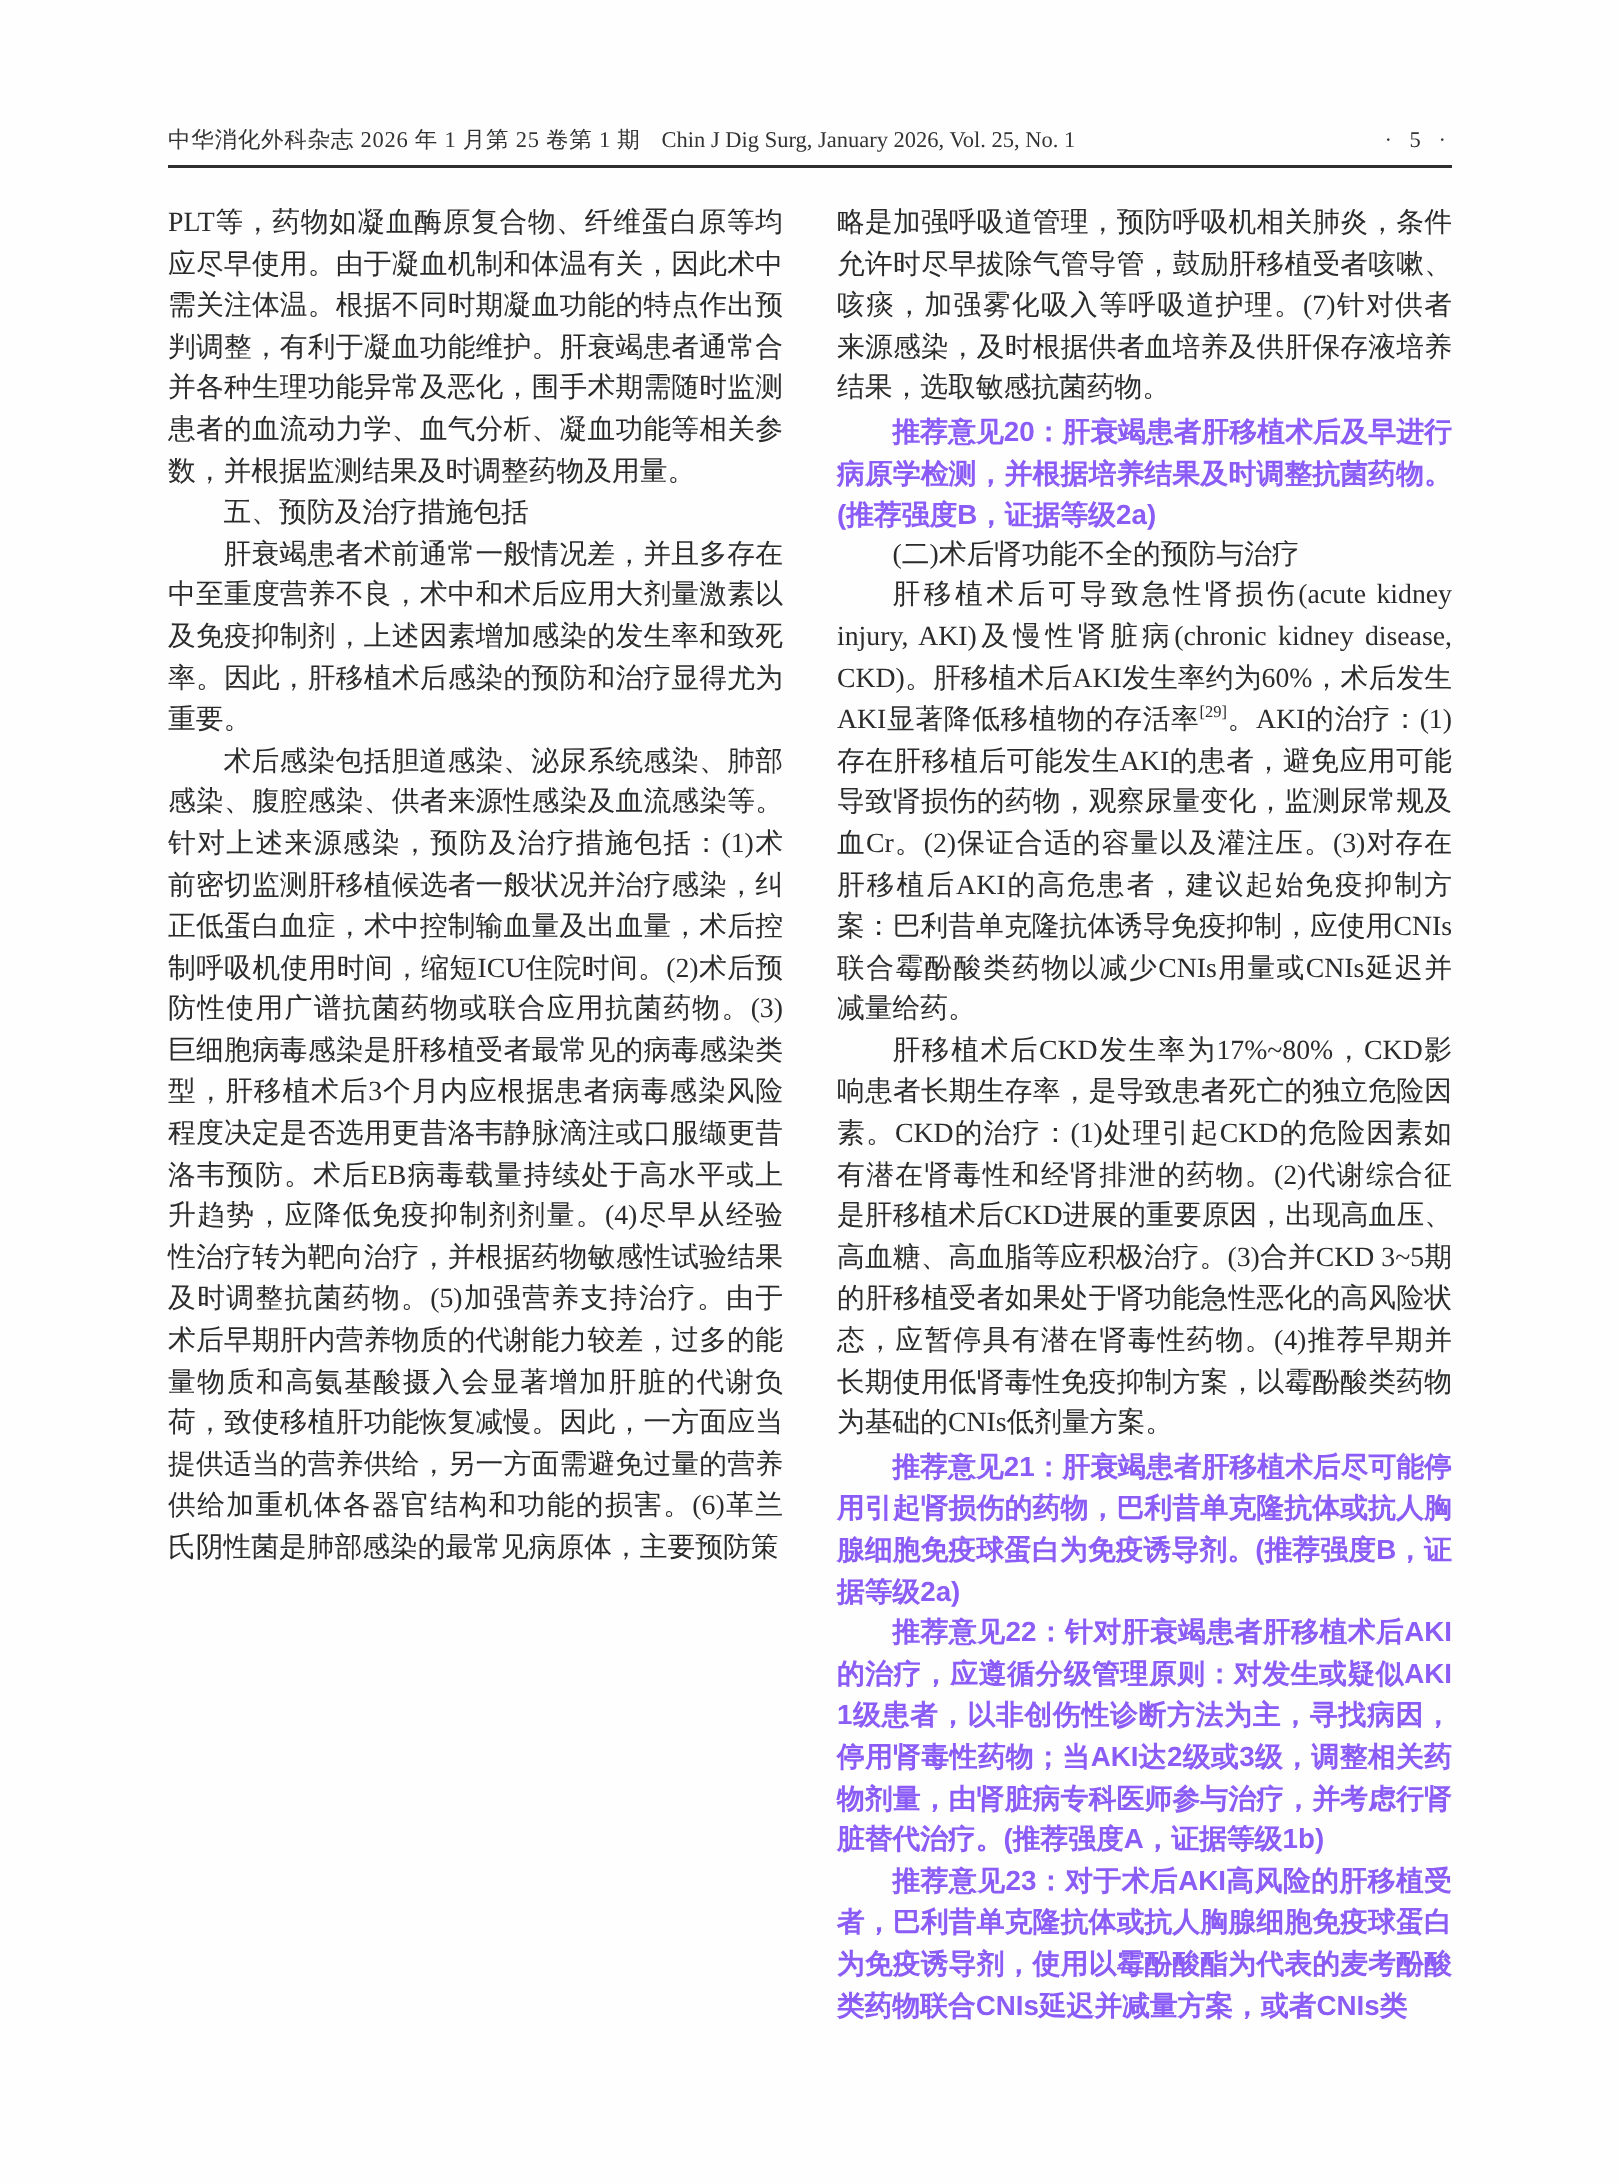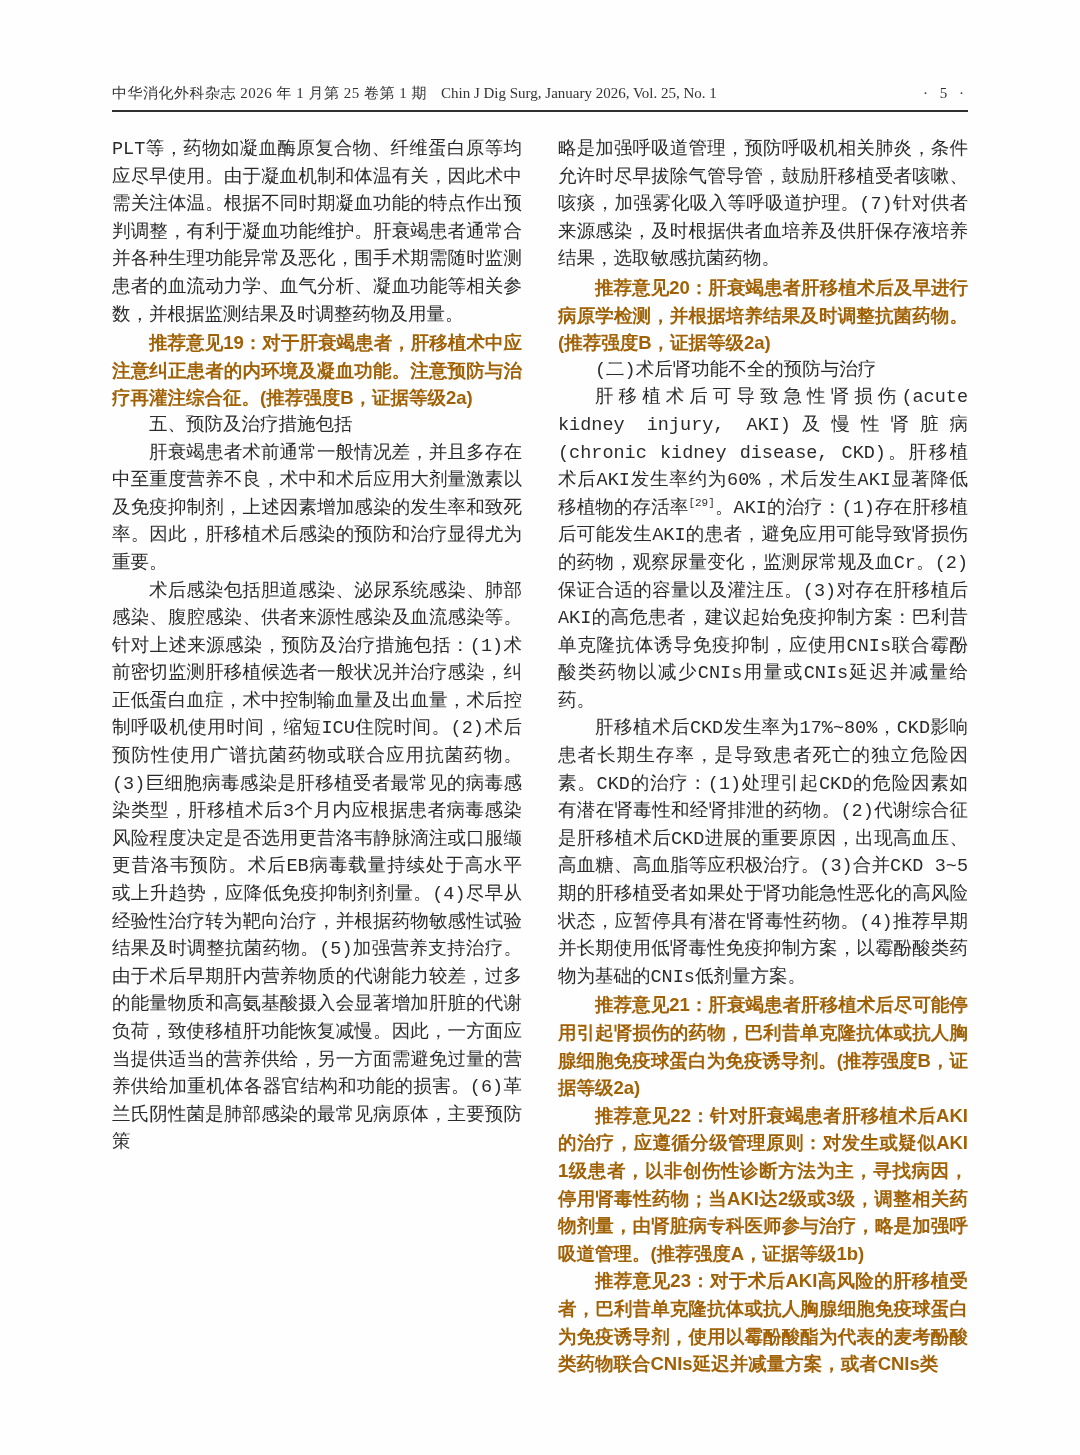--- a/index.html
+++ b/index.html
@@ -47,28 +47,28 @@
     top: 136px;
     width: 410px;
     font-size: 18.5px;
     line-height: 27.6px;
     text-align: justify;
     text-justify: inter-ideograph;
   }
   .column-left  { left: 112px; }
   .column-right { left: 558px; }
 
-  p.para { margin: 0; padding: 0; font-family: Liberation Mono, monospace; }
+  p.para { margin: 0; padding: 0; }
   p.body, p.heading, p.recommendation { text-indent: 2em; }
   p.body-continued { text-indent: 0; }
 
   p.recommendation {
     font-family: "Liberation Sans", "DejaVu Sans", sans-serif;
     font-weight: 700;
-    color: #a16207;
+    color: #8b5cf6;
   }
 
   sup.ref {
     font-size: 11px;
     line-height: 0;
     vertical-align: super;
     letter-spacing: 0;
   }
 </style>
 </head>
@@ -80,29 +80,28 @@
     <div>
       <span class="cn">中华消化外科杂志 2026 年 1 月第 25 卷第 1 期</span><span class="en">Chin J Dig Surg, January 2026, Vol. 25, No. 1</span>
     </div>
     <div class="pagenum">· 5 ·</div>
   </div>
 
   <div class="header-rule"></div>
 
   <div class="column column-left">
       <p class="para body-continued"><span>PLT等，药物如凝血酶原复合物、纤维蛋白原等均应尽早使用。由于凝血机制和体温有关，因此术中需关注体温。根据不同时期凝血功能的特点作出预判调整，有利于凝血功能维护。肝衰竭患者通常合并各种生理功能异常及恶化，围手术期需随时监测患者的血流动力学、血气分析、凝血功能等相关参数，并根据监测结果及时调整药物及用量。</span></p>
-      <p class="para recommendation"><span>推荐意见19：对于肝衰竭患者，肝移植术中应注意纠正患者的内环境及凝血功能。注意预防与治疗再灌注综合征。(推荐强度B，证据等级2a)</span></p>
       <p class="para heading"><span>五、预防及治疗措施包括</span></p>
       <p class="para body"><span>肝衰竭患者术前通常一般情况差，并且多存在中至重度营养不良，术中和术后应用大剂量激素以及免疫抑制剂，上述因素增加感染的发生率和致死率。因此，肝移植术后感染的预防和治疗显得尤为重要。</span></p>
       <p class="para body"><span>术后感染包括胆道感染、泌尿系统感染、肺部感染、腹腔感染、供者来源性感染及血流感染等。针对上述来源感染，预防及治疗措施包括：(1)术前密切监测肝移植候选者一般状况并治疗感染，纠正低蛋白血症，术中控制输血量及出血量，术后控制呼吸机使用时间，缩短ICU住院时间。(2)术后预防性使用广谱抗菌药物或联合应用抗菌药物。(3)巨细胞病毒感染是肝移植受者最常见的病毒感染类型，肝移植术后3个月内应根据患者病毒感染风险程度决定是否选用更昔洛韦静脉滴注或口服缬更昔洛韦预防。术后EB病毒载量持续处于高水平或上升趋势，应降低免疫抑制剂剂量。(4)尽早从经验性治疗转为靶向治疗，并根据药物敏感性试验结果及时调整抗菌药物。(5)加强营养支持治疗。由于术后早期肝内营养物质的代谢能力较差，过多的能量物质和高氨基酸摄入会显著增加肝脏的代谢负荷，致使移植肝功能恢复减慢。因此，一方面应当提供适当的营养供给，另一方面需避免过量的营养供给加重机体各器官结构和功能的损害。(6)革兰氏阴性菌是肺部感染的最常见病原体，主要预防策</span></p>
     </div>
   <div class="column column-right">
       <p class="para body-continued"><span>略是加强呼吸道管理，预防呼吸机相关肺炎，条件允许时尽早拔除气管导管，鼓励肝移植受者咳嗽、咳痰，加强雾化吸入等呼吸道护理。(7)针对供者来源感染，及时根据供者血培养及供肝保存液培养结果，选取敏感抗菌药物。</span></p>
       <p class="para recommendation"><span>推荐意见20：肝衰竭患者肝移植术后及早进行病原学检测，并根据培养结果及时调整抗菌药物。(推荐强度B，证据等级2a)</span></p>
       <p class="para heading"><span>(二)术后肾功能不全的预防与治疗</span></p>
       <p class="para body"><span>肝移植术后可导致急性肾损伤(acute kidney injury, AKI)及慢性肾脏病(chronic kidney disease, CKD)。肝移植术后AKI发生率约为60%，术后发生AKI显著降低移植物的存活率</span><sup class="ref">[29]</sup><span>。AKI的治疗：(1)存在肝移植后可能发生AKI的患者，避免应用可能导致肾损伤的药物，观察尿量变化，监测尿常规及血Cr。(2)保证合适的容量以及灌注压。(3)对存在肝移植后AKI的高危患者，建议起始免疫抑制方案：巴利昔单克隆抗体诱导免疫抑制，应使用CNIs联合霉酚酸类药物以减少CNIs用量或CNIs延迟并减量给药。</span></p>
       <p class="para body"><span>肝移植术后CKD发生率为17%~80%，CKD影响患者长期生存率，是导致患者死亡的独立危险因素。CKD的治疗：(1)处理引起CKD的危险因素如有潜在肾毒性和经肾排泄的药物。(2)代谢综合征是肝移植术后CKD进展的重要原因，出现高血压、高血糖、高血脂等应积极治疗。(3)合并CKD 3~5期的肝移植受者如果处于肾功能急性恶化的高风险状态，应暂停具有潜在肾毒性药物。(4)推荐早期并长期使用低肾毒性免疫抑制方案，以霉酚酸类药物为基础的CNIs低剂量方案。</span></p>
       <p class="para recommendation"><span>推荐意见21：肝衰竭患者肝移植术后尽可能停用引起肾损伤的药物，巴利昔单克隆抗体或抗人胸腺细胞免疫球蛋白为免疫诱导剂。(推荐强度B，证据等级2a)</span></p>
-      <p class="para recommendation"><span>推荐意见22：针对肝衰竭患者肝移植术后AKI的治疗，应遵循分级管理原则：对发生或疑似AKI 1级患者，以非创伤性诊断方法为主，寻找病因，停用肾毒性药物；当AKI达2级或3级，调整相关药物剂量，由肾脏病专科医师参与治疗，略是加强呼吸道管理。(推荐强度A，证据等级1b)</span></p>
+      <p class="para recommendation"><span>推荐意见22：针对肝衰竭患者肝移植术后AKI的治疗，应遵循分级管理原则：对发生或疑似AKI 1级患者，以非创伤性诊断方法为主，寻找病因，停用肾毒性药物；当AKI达2级或3级，调整相关药物剂量，由肾脏病专科医师参与治疗，并考虑行肾脏替代治疗。(推荐强度A，证据等级1b)</span></p>
       <p class="para recommendation"><span>推荐意见23：对于术后AKI高风险的肝移植受者，巴利昔单克隆抗体或抗人胸腺细胞免疫球蛋白为免疫诱导剂，使用以霉酚酸酯为代表的麦考酚酸类药物联合CNIs延迟并减量方案，或者CNIs类</span></p>
     </div>
 
 </div>
 
 </body></html>

